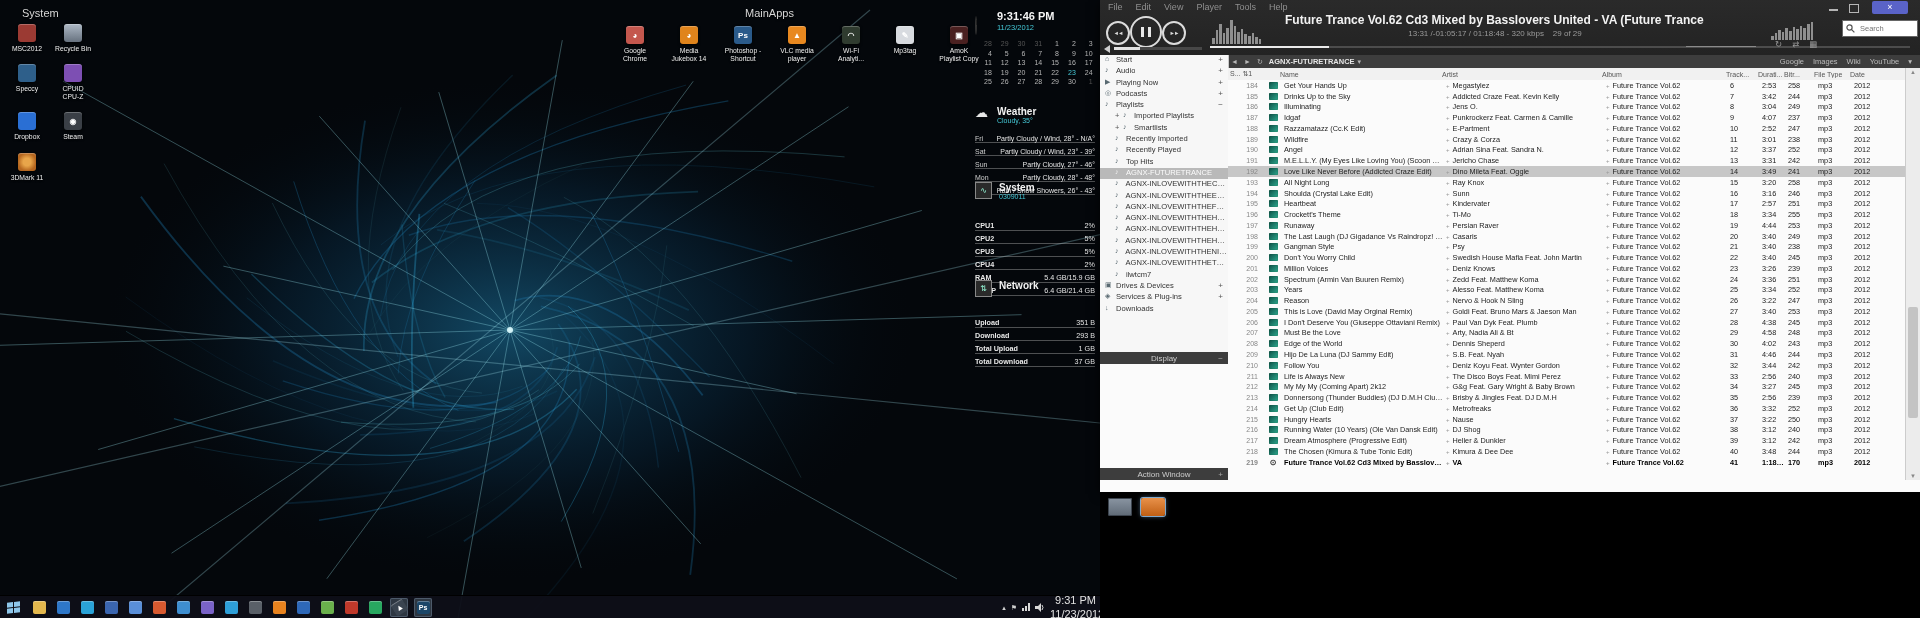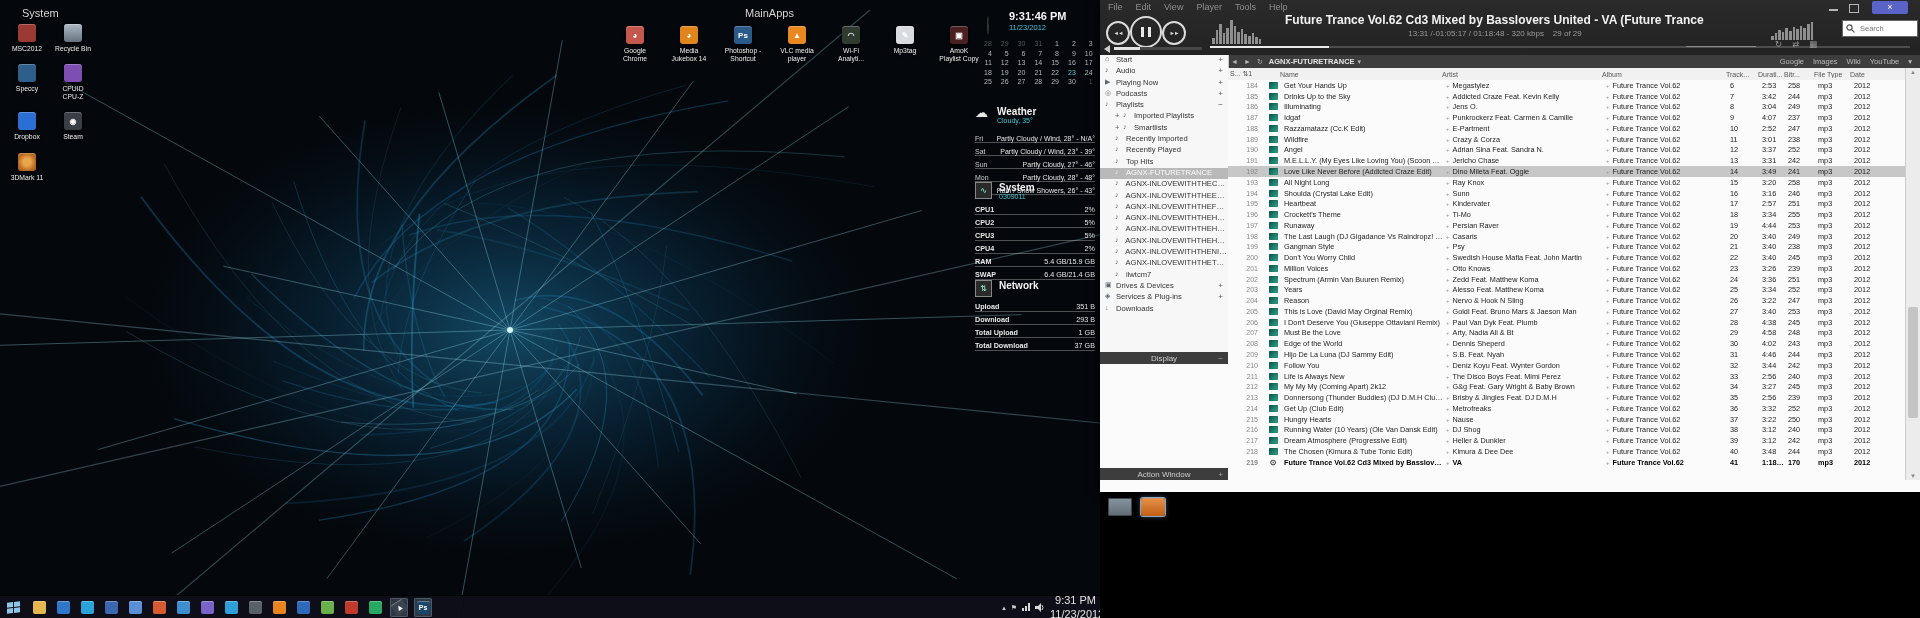--- a/index.html
+++ b/index.html
@@ -20,21 +20,21 @@
          display:flex;align-items:center;justify-content:center;color:#fff;font-size:8px;font-weight:bold;}
   .dlabel{margin-top:3px;font-size:6.8px;line-height:1.2;color:#efefef;text-align:center;
           text-shadow:0 1px 2px #000;white-space:pre-line;}
   
   #sidebar{position:absolute;left:975px;top:0;width:120px;height:618px;color:#ddd;}
   .w-head{display:flex;align-items:flex-start;}
   .w-ico{width:15px;height:15px;margin-right:7px;flex:0 0 15px;}
   .w-title{font-size:10px;font-weight:bold;color:#f2f2f2;line-height:1.1;}
   .w-sub{font-size:7px;}
   .teal{color:#45c8d6;}
-  #clockw{position:absolute;left:12px;top:10px;width:120px;align-items:flex-end;}
+  #clockw{position:absolute;left:0;top:10px;width:120px;align-items:flex-end;}
   #clock-face{width:14px;height:14px;border-radius:50%;background:radial-gradient(circle at 35% 30%,#fff,#caa86a 70%,#7a5a22);
               border:1px solid #333;position:relative;}
   #clock-face i{position:absolute;left:48%;top:18%;width:1px;height:5px;background:#222;}
   #time{font-size:11px;font-weight:bold;color:#f5f5f5;}
   #date{font-size:7.5px;margin-top:1px;}
   #cal{position:absolute;left:0;top:40px;width:118px;}
   .cal-row{display:flex;height:9.6px;}
   .cal-cell{width:16.8px;text-align:right;font-size:7px;color:#b5b5b5;}
   .cal-cell.dim{color:#555;}
   .cal-cell.today{color:#45c8d6;}
@@ -44,21 +44,21 @@
   .wrow{display:flex;justify-content:space-between;align-items:flex-end;height:12px;
         border-bottom:1px solid rgba(200,200,200,.38);font-size:7px;}
   .wday{color:#cfcfcf;}
   .wtxt{color:#e6e6e6;text-align:right;}
   #systemw{position:absolute;left:0;top:182px;width:120px;}
   #networkw{position:absolute;left:0;top:280px;width:120px;}
   .krow{display:flex;justify-content:space-between;align-items:flex-end;height:12px;
         border-bottom:1px solid rgba(200,200,200,.38);font-size:7.2px;}
   .klab{font-weight:bold;color:#e8e8e8;}
   .kval{color:#e6e6e6;}
-  #sysrows,#netrows{margin-top:2px;}
+  #sysrows,#netrows{margin-top:18px;}
   .gbox{background:#2a2a2a;border:1px solid #888;display:flex;align-items:center;justify-content:center;color:#9fd;font-size:8px;}
   
   #taskbar{position:absolute;left:0;bottom:0;width:1100px;height:22px;background:rgba(14,15,24,.94);
            border-top:1px solid #000;display:flex;align-items:center;}
   #start{width:26px;height:22px;display:flex;align-items:center;justify-content:center;}
   .winlogo{width:13px;height:11px;display:grid;grid-template-columns:6px 6px;grid-template-rows:5px 5px;gap:1px;transform:skewY(-6deg);}
   .winlogo i{background:#8ec6ea;}
   #pinned{display:flex;gap:6px;margin-left:4px;align-items:center;}
   .tbtn{width:18px;height:19px;display:flex;align-items:center;justify-content:center;border-radius:2px;}
   .tbtn.act{background:#2e3742;box-shadow:inset 0 0 0 1px #4d5a6a;}
@@ -999,21 +999,21 @@
           <span class="c br">245</span>
           <span class="c ft">mp3</span>
           <span class="c date">2012</span>
         </div>
         <div class="trow">
           <span class="c num">201</span>
           <span class="c ico">
             <i class="tile"></i>
           </span>
           <span class="c name">Million Voices</span>
-          <span class="c art"><i class="lnk">+</i><span>Otto Knows</span></span>
+          <span class="c art"><i class="lnk">+</i><span>Deniz Knows</span></span>
           <span class="c alb"><i class="lnk">+</i><span>Future Trance Vol.62</span></span>
           <span class="c trk">23</span>
           <span class="c dur">3:26</span>
           <span class="c br">239</span>
           <span class="c ft">mp3</span>
           <span class="c date">2012</span>
         </div>
         <div class="trow">
           <span class="c num">202</span>
           <span class="c ico">

